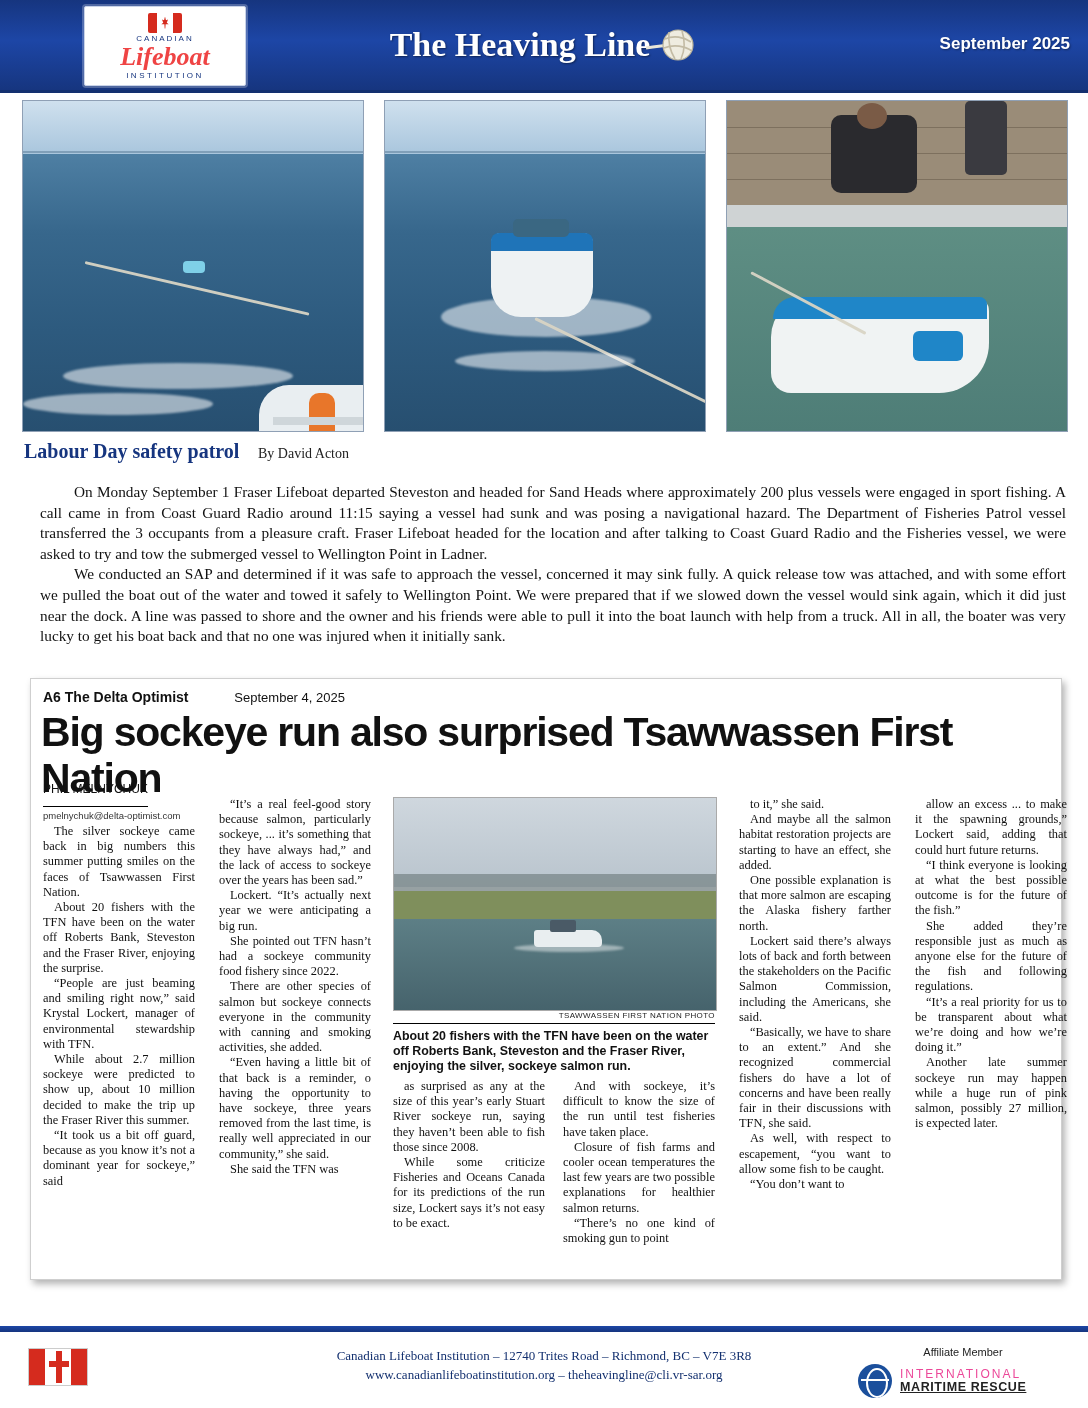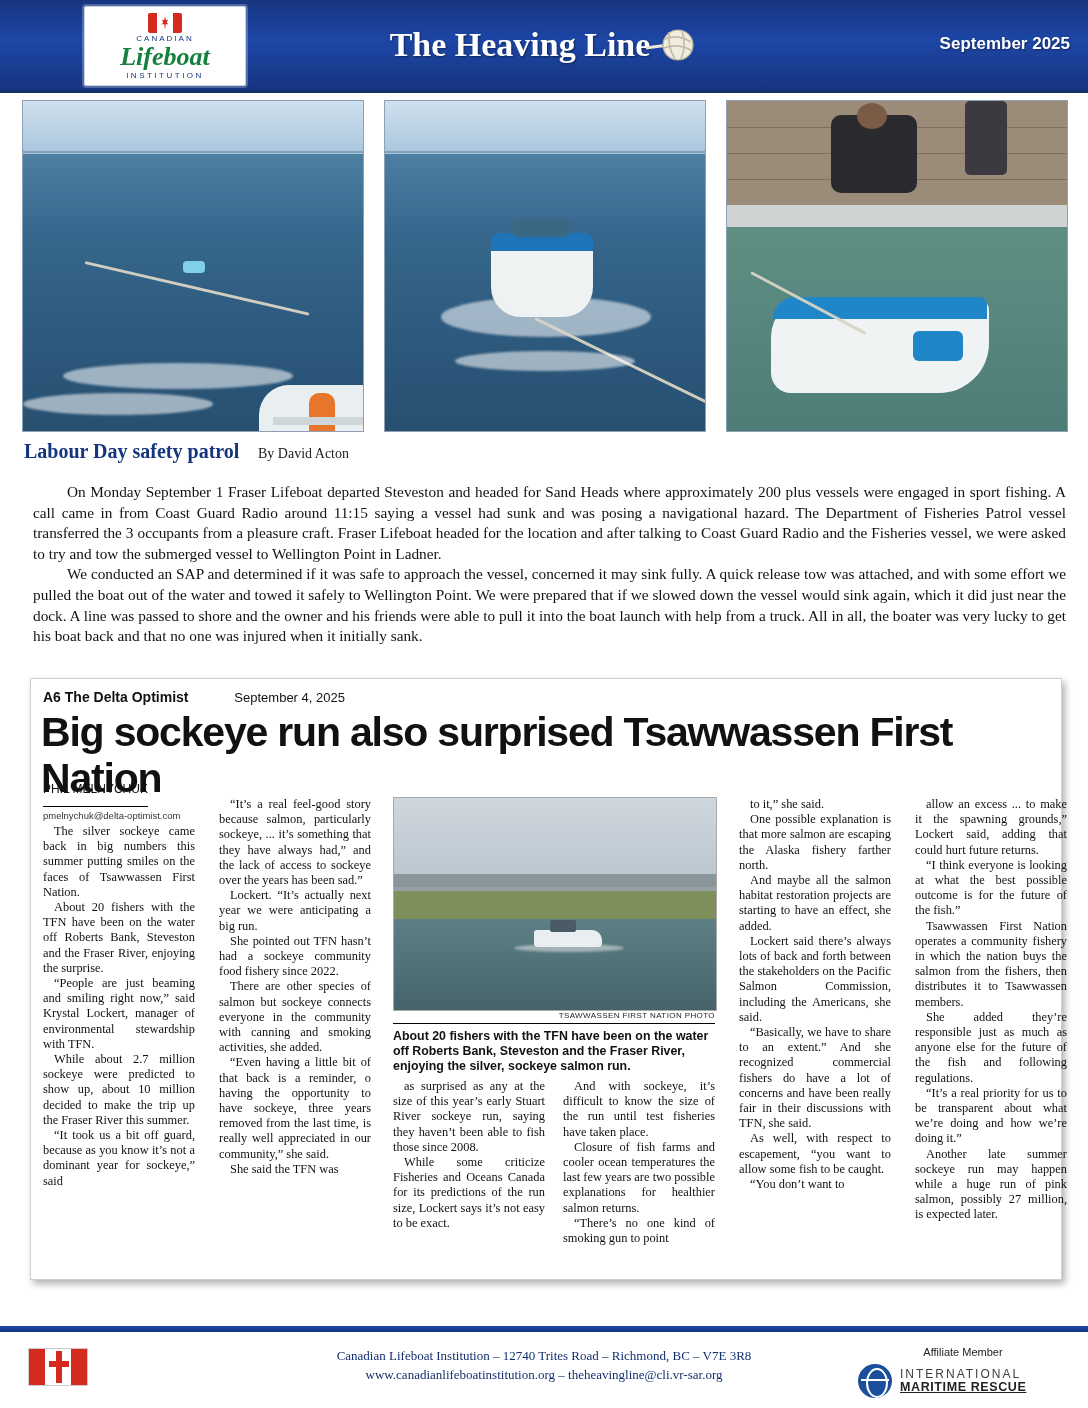--- a/index.html
+++ b/index.html
@@ -28,21 +28,21 @@
     width:34px;height:20px;background:#d52b1e;position:relative;border-radius:2px;margin-bottom:1px;
   }
   .mast-logo .flag:before{
     content:"";position:absolute;left:9px;top:0;width:16px;height:20px;background:#fff;
   }
   .mast-logo .flag:after{
     content:"";position:absolute;left:13px;top:4px;width:8px;height:12px;background:#d52b1e;
     clip-path:polygon(50% 0%,62% 32%,88% 26%,72% 52%,96% 64%,58% 64%,54% 100%,46% 100%,42% 64%,4% 64%,28% 52%,12% 26%,38% 32%);
   }
   .mast-logo .l1{font-size:8px;letter-spacing:2px;color:#16357f;font-family:"Liberation Sans",sans-serif;}
-  .mast-logo .l2{font-size:26px;line-height:28px;color:#15803d;font-family:"Liberation Serif",serif;font-style:italic;font-weight:bold;}
+  .mast-logo .l2{font-size:26px;line-height:28px;color:#ef4444;font-family:"Liberation Serif",serif;font-style:italic;font-weight:bold;}
   .mast-logo .l3{font-size:8px;letter-spacing:2.5px;color:#16357f;font-family:"Liberation Sans",sans-serif;}
 
   .mast-title{
     position:absolute;left:0;top:0;width:1088px;height:90px;
     display:flex;align-items:center;justify-content:center;
     color:#ffffff;font-size:34px;font-weight:bold;
     text-shadow:1px 1px 2px rgba(0,0,0,.45);
   }
   .knot{
     display:inline-block;width:54px;height:54px;margin-left:-6px;vertical-align:middle;
@@ -76,21 +76,21 @@
   .dockline{position:absolute;background:#7d705e;height:1px;}
   .person{position:absolute;background:#2a2a2e;border-radius:5px;}
 
   
   .a1-head{position:absolute;left:24px;top:440px;font-size:20px;font-weight:bold;color:#16357f;}
   .a1-by{position:absolute;left:258px;top:446px;font-size:14px;color:#222;}
   .a1-body{
     position:absolute;left:24px;top:482px;width:1042px;
     font-size:15.3px;line-height:20.6px;text-align:justify;
   }
-  .a1-body p{margin:0 0 0 9px;text-indent:34px;}
+  .a1-body p{margin:0 0 0 16px;text-indent:34px;}
 
   
   .clip{
     position:absolute;left:30px;top:678px;width:1030px;height:600px;
     background:#ffffff;border:1px solid #cfcfcf;
     box-shadow:3px 4px 7px rgba(0,0,0,.30);
   }
   .clip-kicker{position:absolute;left:12px;top:10px;font-family:"Liberation Sans",sans-serif;font-size:14px;font-weight:bold;}
   .clip-kicker .date{font-weight:normal;font-size:13px;margin-left:42px;}
   .clip-headline{
@@ -135,21 +135,21 @@
   .f-flag .rbar2{position:absolute;top:0;right:0;width:16px;height:100%;background:#d52b1e;}
   .f-flag .cross-v{position:absolute;left:27px;top:2px;width:6px;height:32px;background:#d52b1e;}
   .f-flag .cross-h{position:absolute;left:20px;top:12px;width:20px;height:6px;background:#d52b1e;}
   .f-text{position:absolute;left:0;top:8px;width:1088px;text-align:center;font-size:13px;line-height:19px;color:#13306f;}
   .f-aff{position:absolute;right:20px;top:8px;width:210px;text-align:center;font-family:"Liberation Sans",sans-serif;font-size:11px;color:#222;}
   .imrf{position:absolute;right:20px;top:26px;width:210px;display:flex;align-items:center;gap:8px;justify-content:flex-start;}
   .imrf .globe{width:34px;height:34px;border-radius:50%;background:#1b4f9c;position:relative;flex:0 0 auto;}
   .imrf .globe:after{content:"";position:absolute;left:8px;top:4px;width:18px;height:26px;border:2px solid #fff;border-radius:50%;}
   .imrf .globe:before{content:"";position:absolute;left:3px;top:15px;width:28px;height:2px;background:#fff;}
   .imrf .txt{font-family:"Liberation Sans",sans-serif;line-height:13px;}
-  .imrf .t1{font-size:12px;letter-spacing:2px;color:#404040;}
+  .imrf .t1{font-size:12px;letter-spacing:2px;color:#ec4899;}
   .imrf .t2{font-size:12.5px;font-weight:bold;letter-spacing:.6px;color:#222;text-decoration:underline;}
 </style>
 </head>
 <body>
 
 <div class="masthead">
 
   <div class="mast-logo">
     <div class="flag"></div>
     <div class="l1">CANADIAN</div>
@@ -263,32 +263,31 @@
     <p>“It’s a real feel-good story because salmon, particularly sockeye, ... it’s something that they have always had,” and the lack of access to sockeye over the years has been sad.”</p>
     <p>Lockert. “It’s actually next year we were anticipating a big run.</p>
     <p>She pointed out TFN hasn’t had a sockeye community food fishery since 2022.</p>
     <p>There are other species of salmon but sockeye connects everyone in the community with canning and smoking activities, she added.</p>
     <p>“Even having a little bit of that back is a reminder, o having the opportunity to have sockeye, three years removed from the last time, is really well appreciated in our community,” she said.</p>
     <p>She said the TFN was</p>
   </div>
 
   <div class="col c3">
     <p>to it,” she said.</p>
+    <p>And maybe all the salmon habitat restoration projects are starting to have an effect, she added.</p>
     <p>One possible explanation is that more salmon are escaping the Alaska fishery farther north.</p>
-    <p>And maybe all the salmon habitat restoration projects are starting to have an effect, she added.</p>
     <p>Lockert said there’s always lots of back and forth between the stakeholders on the Pacific Salmon Commission, including the Americans, she said.</p>
     <p>“Basically, we have to share to an extent.” And she recognized commercial fishers do have a lot of concerns and have been really fair in their discussions with TFN, she said.</p>
     <p>As well, with respect to escapement, “you want to allow some fish to be caught.</p>
     <p>“You don’t want to</p>
   </div>
 
   <div class="col c4">
     <p>allow an excess ... to make it the spawning grounds,” Lockert said, adding that could hurt future returns.</p>
     <p>“I think everyone is looking at what the best possible outcome is for the future of the fish.”</p>
-    <p>Tsawwassen First Nation operates a community fishery in which the nation buys the salmon from the fishers, then distributes it to Tsawwassen members.</p>
     <p>She added they’re responsible just as much as anyone else for the future of the fish and following regulations.</p>
     <p>“It’s a real priority for us to be transparent about what we’re doing and how we’re doing it.”</p>
     <p>Another late summer sockeye run may happen while a huge run of pink salmon, possibly 27 million, is expected later.</p>
   </div>
 
   <div class="col c5">
     <p>as surprised as any at the size of this year’s early Stuart River sockeye run, saying they haven’t been able to fish those since 2008.</p>
     <p>While some criticize Fisheries and Oceans Canada for its predictions of the run size, Lockert says it’s not easy to be exact.</p>
   </div>
 

